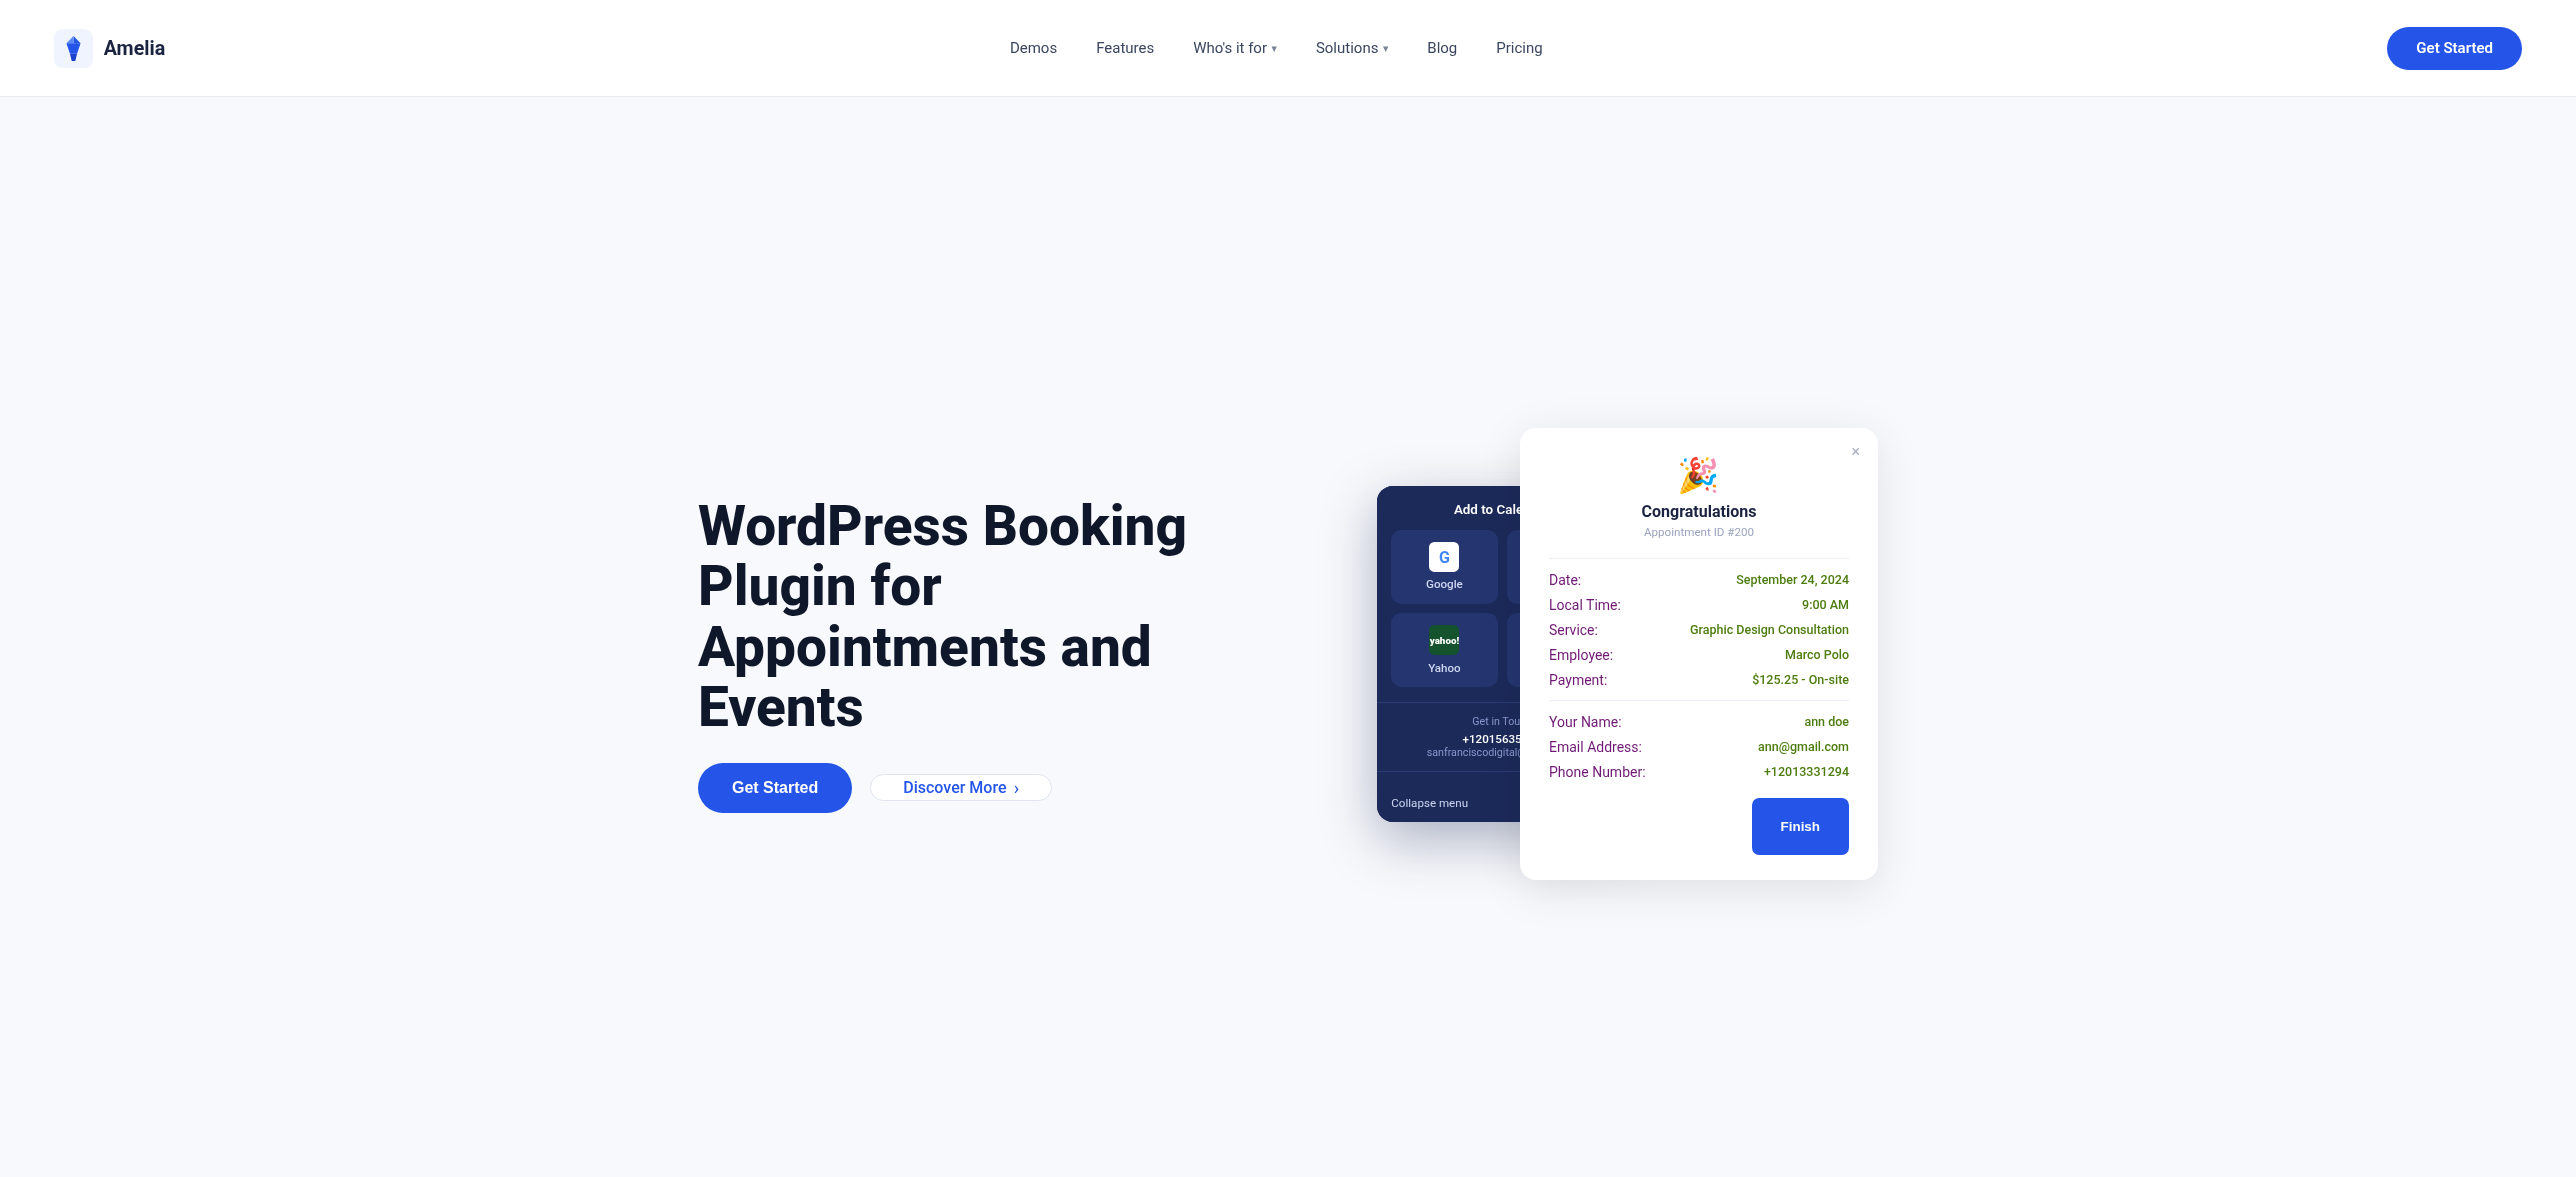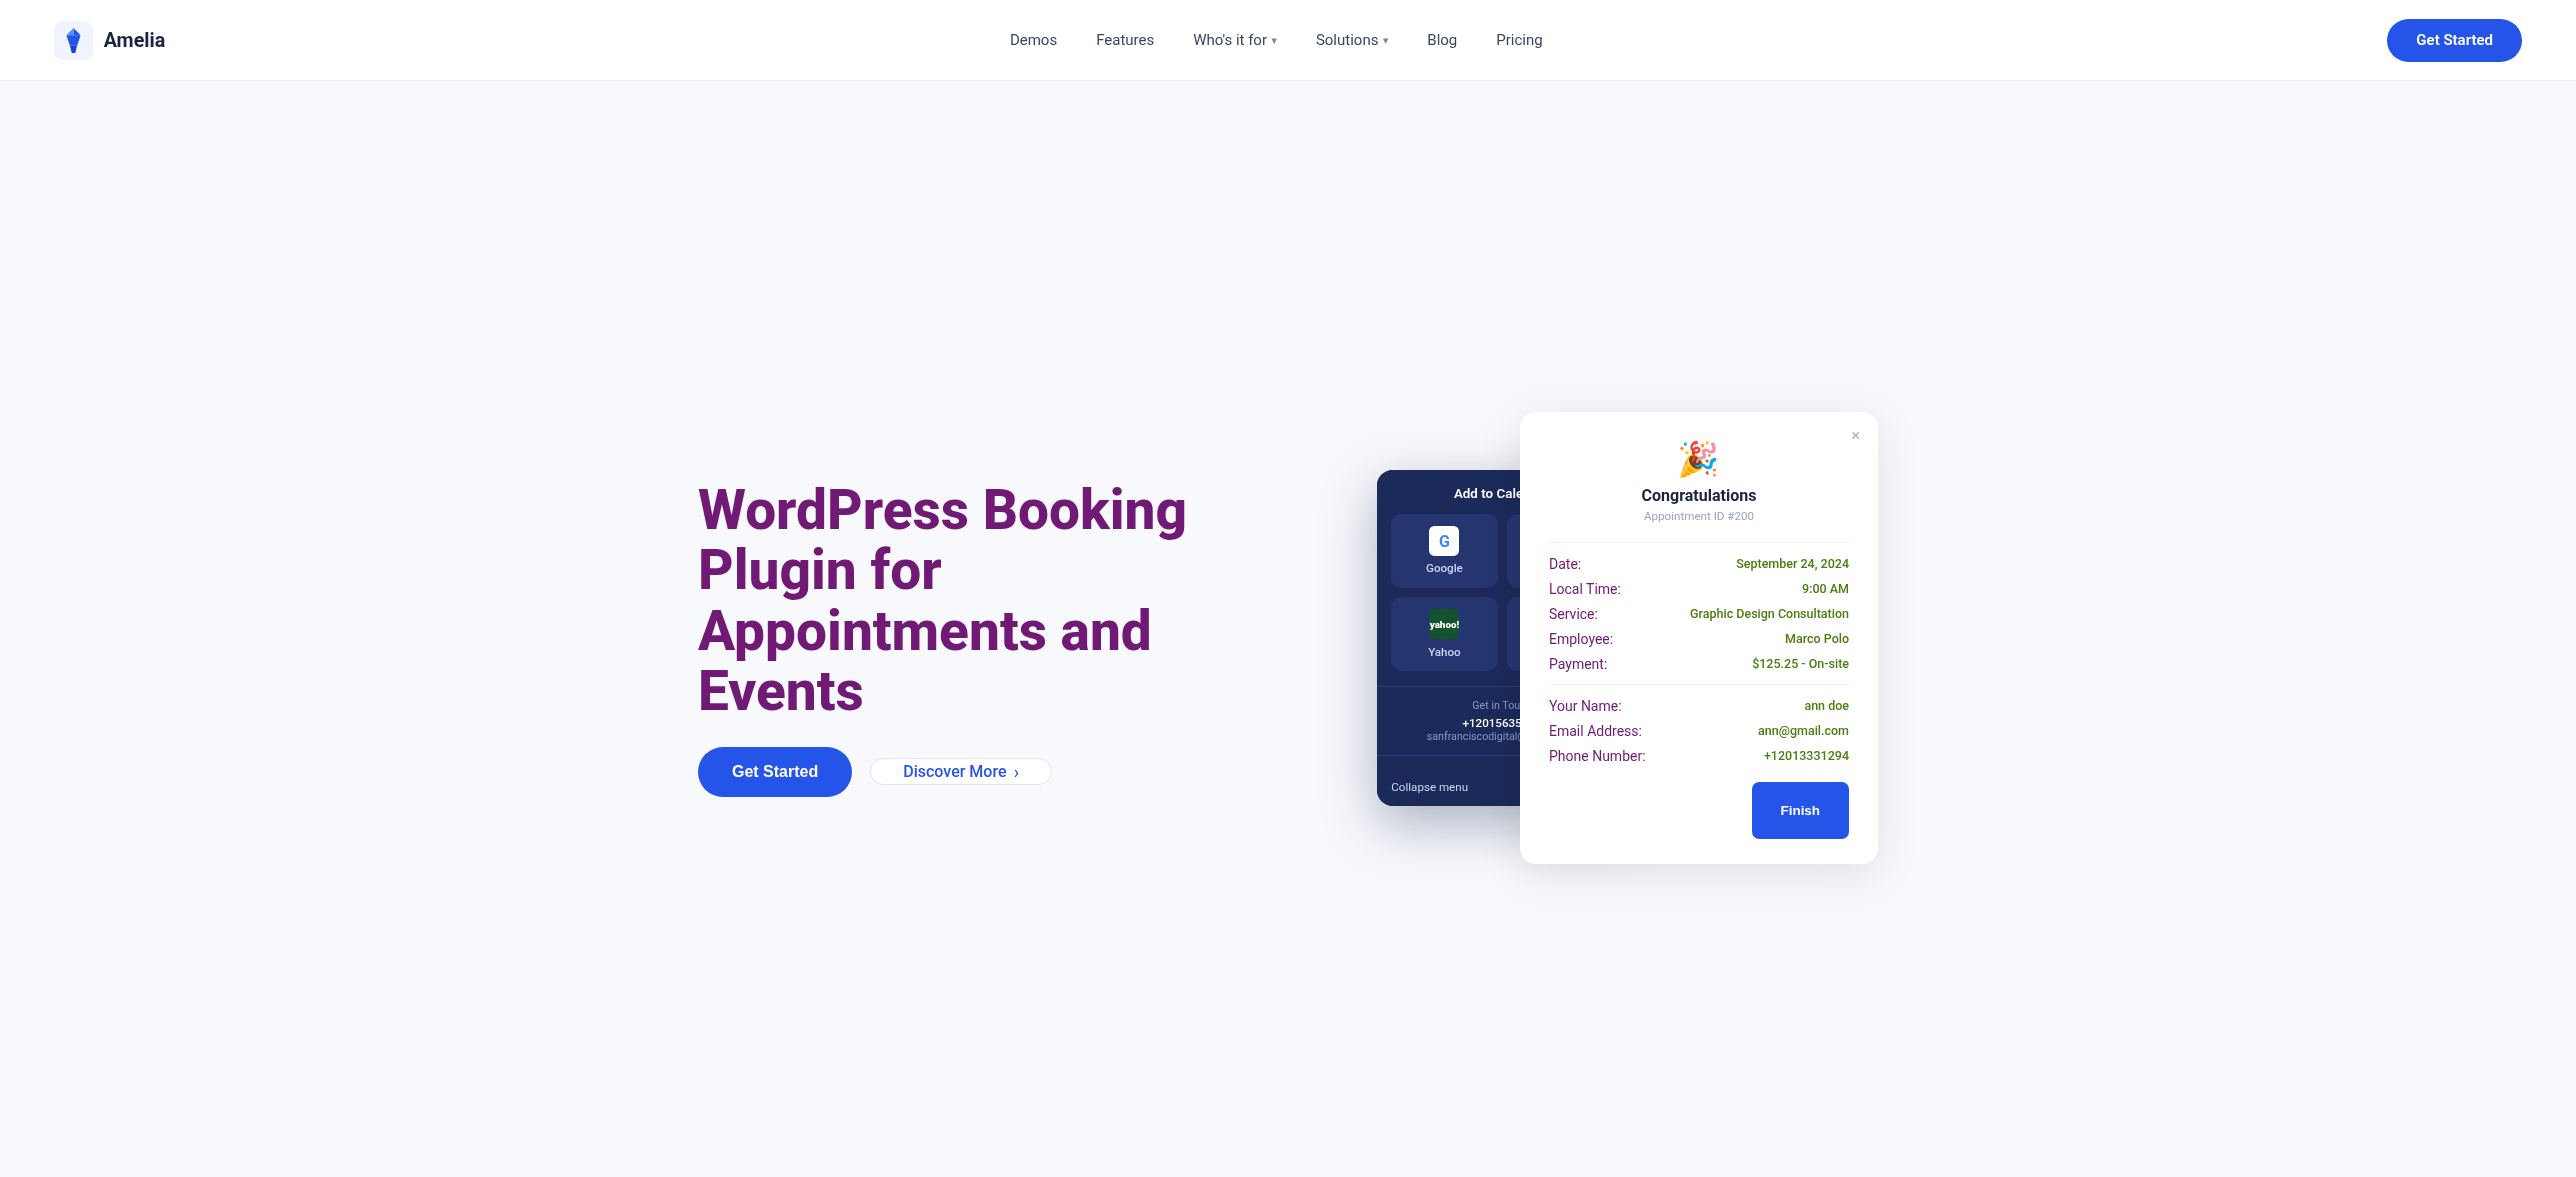--- a/index.html
+++ b/index.html
@@ -10,21 +10,21 @@
       min-height: 100vh;
       overflow-x: hidden;
     }
 
     
     nav {
       display: flex;
       align-items: center;
       justify-content: space-between;
       padding: 0 54px;
-      height: 81px;
+      height: 97px;
       background: #fff;
       border-bottom: 0.9px solid #e8eaf0;
       position: sticky;
       top: 0;
       z-index: 100;
     }
 
     .nav-logo {
       display: flex;
       align-items: center;
@@ -87,21 +87,21 @@
     }
 
     .hero-left {
       max-width: 572px;
       flex-shrink: 0;
     }
 
     .hero-title {
       font-size: 55px;
       font-weight: 800;
-      color: #701a75;
+      color: #0f172a;
       line-height: 1.1;
       margin-bottom: 25px;
     }
 
     .hero-subtitle {
       font-size: 17px;
       color: #4a5572;
       line-height: 1.6;
       margin-bottom: 39px;
       max-width: 501px;

